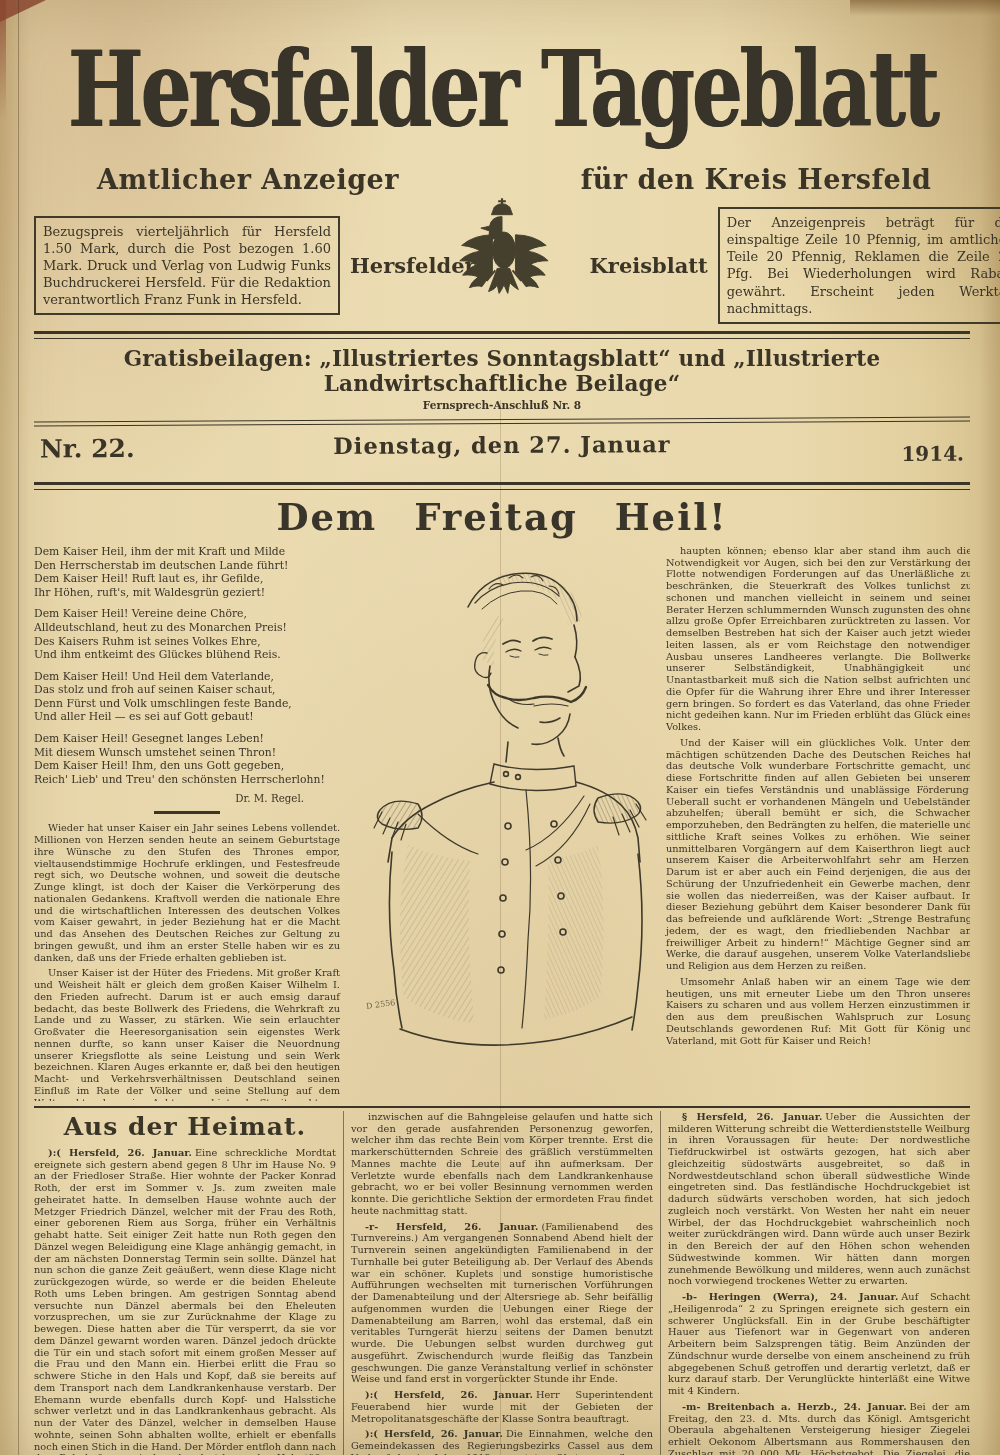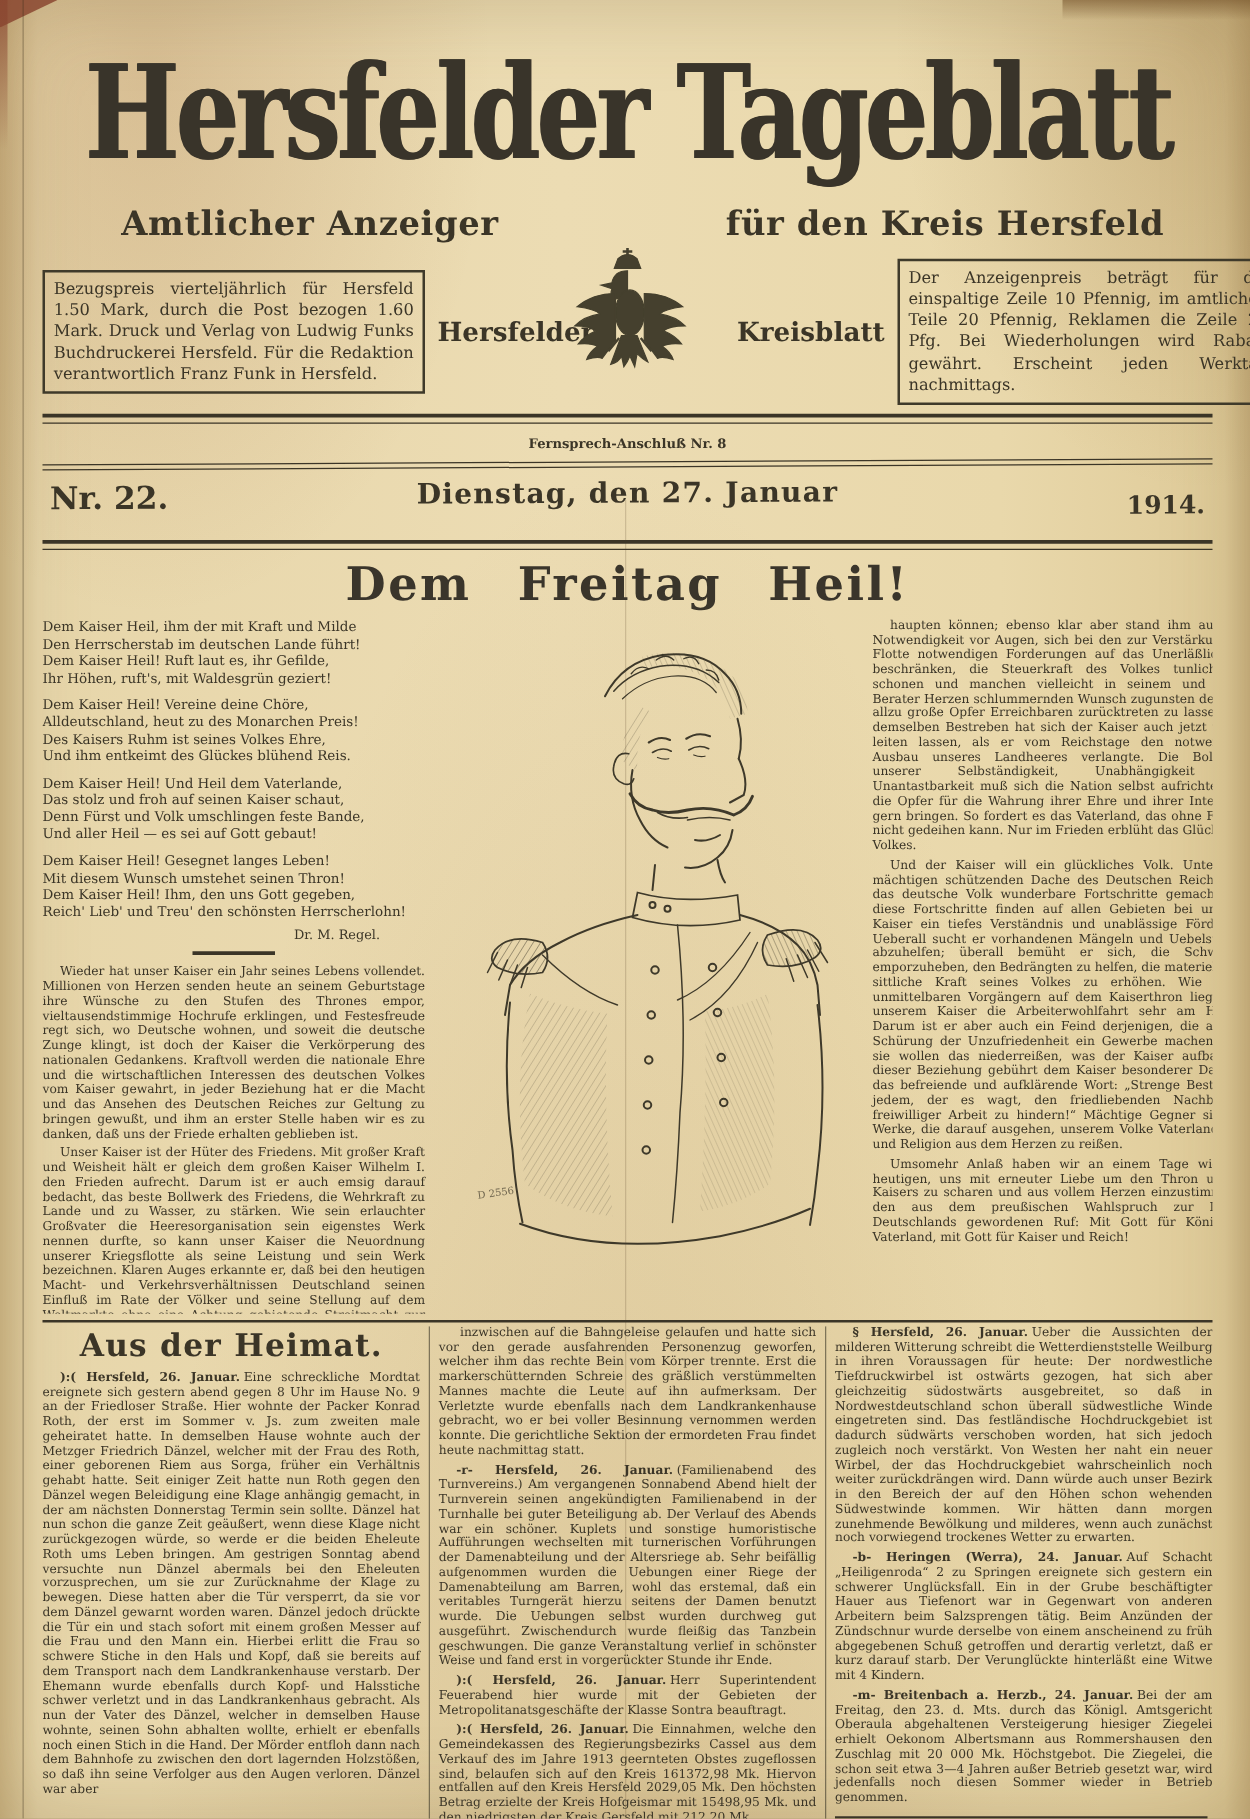--- a/index.html
+++ b/index.html
@@ -64,21 +64,21 @@
   .dateline{display:flex;align-items:flex-start;padding:3px 6px 7px;}
   .issue{width:130px;font-size:25px;font-weight:bold;}
   .date-mid{flex:1;text-align:center;font-size:22.5px;font-weight:bold;letter-spacing:1px;}
   .year{width:130px;text-align:right;font-size:20px;font-weight:bold;margin-top:12px;}
 
   
   .lead-headline{
     margin:3px 0 6px;text-align:center;
     font-size:37px;font-weight:bold;letter-spacing:2px;word-spacing:22px;color:#3a352b;
   }
-  .three-col{display:flex;gap:24px;height:556px;overflow:hidden;}
+  .three-col{display:flex;gap:8px;height:556px;overflow:hidden;}
   .col-left,.col-right{width:306px;flex:none;}
   .col-center{flex:1;position:relative;display:flex;justify-content:center;}
   .poem .stanza{white-space:pre-line;margin:0 0 8px;font-size:10.8px;line-height:1.26;}
   .poem-author{text-align:right;padding-right:36px;font-size:10.3px;margin-top:-2px;}
   .poem-sep{width:66px;height:3px;background:#3b3527;margin:7px auto 8px;}
   .body-p{font-size:9.8px;line-height:1.2;text-align:justify;text-indent:14px;margin:0 0 4px;}
   .portrait-mark{position:absolute;left:18px;bottom:92px;font-size:8px;opacity:.7;transform:rotate(-8deg);}
 
   
   .heimat{display:flex;gap:7px;height:452px;overflow:hidden;margin-top:3px;}
@@ -131,20 +131,21 @@
         <div class="imprint-box">Bezugspreis vierteljährlich für Hersfeld 1.50 Mark, durch die Post bezogen 1.60 Mark. Druck und Verlag von Ludwig Funks Buchdruckerei Hersfeld. Für die Redaktion verantwortlich Franz Funk in Hersfeld.</div>
         <span class="emblem-word left">Hersfelder</span>
         <span class="emblem-word right">Kreisblatt</span>
         <div class="imprint-box">Der Anzeigenpreis beträgt für die einspaltige Zeile 10 Pfennig, im amtlichen Teile 20 Pfennig, Reklamen die Zeile 25 Pfg. Bei Wiederholungen wird Rabatt gewährt. Erscheint jeden Werktag nachmittags.</div>
       </div>
     </header>
 
     <div class="rule-double"></div>
 
     <div class="banner">
+      <div class="gratis">Gratisbeilagen: „Illustriertes Sonntagsblatt“ und „Illustrierte Landwirtschaftliche Beilage“</div>
       <div class="phone">Fernsprech-Anschluß Nr. 8</div>
     </div>
 
     <div class="rule-double thin tilt"></div>
 
     <div class="dateline tilt">
       <span class="issue">Nr. 22.</span>
       <span class="date-mid">Dienstag, den 27. Januar</span>
       <span class="year">1914.</span>
     </div>

